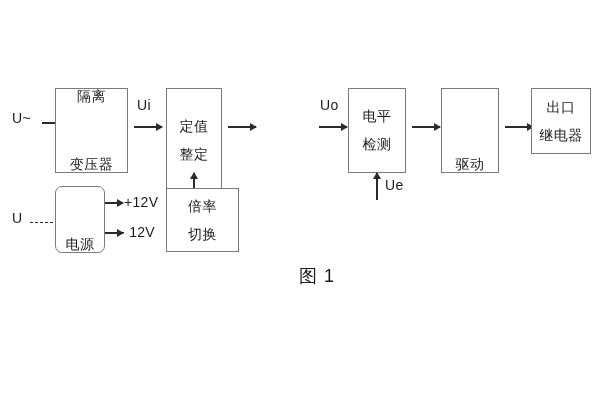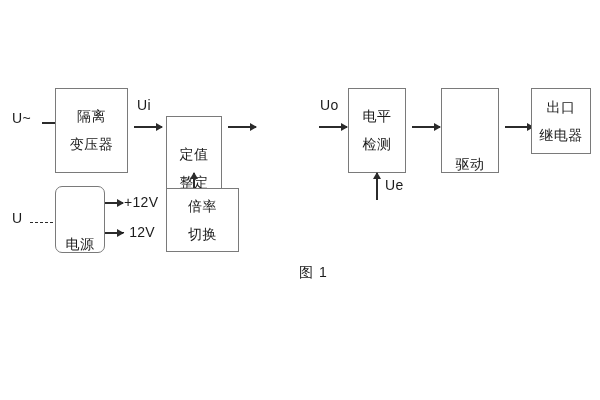--- a/index.html
+++ b/index.html
@@ -45,21 +45,21 @@
   .lbl {
     position: absolute;
     color: #1b1b1b;
     font-size: 14px;
     white-space: nowrap;
     letter-spacing: 0.3px;
   }
   .caption {
     position: absolute;
     color: #1b1b1b;
-    font-size: 14px;
+    font-size: 18px;
     white-space: nowrap;
     letter-spacing: 1px;
     text-align: center;
   }
   
   .harrow {
     position: absolute;
     height: 1.5px;
     background: #2b2b2b;
   }
@@ -104,29 +104,29 @@
   }
 </style>
 </head>
 <body>
 
 <div id="diagram">
 
   <div class="lbl" style="left:12px; top:110px;">U~</div>
   <div class="harrow" style="left:42px; top:122px; width:26px;"></div>
 
-  <div class="box" style="left:55px; top:88px; width:73px; height:85px;">
+  <div class="box" style="left:55px; top:88px; width:73px; height:85px;justify-content:space-between;">
     <span class="ln">隔离</span>
     <span class="ln">变压器</span>
   </div>
 
   <div class="lbl" style="left:137px; top:97px;">Ui</div>
   <div class="harrow" style="left:134px; top:126px; width:28px;"></div>
 
-  <div class="box" style="left:166px; top:88px; width:56px; height:105px;margin-top:28px;">
+  <div class="box" style="left:166px; top:88px; width:56px; height:105px;">
     <span class="ln">定值</span>
     <span class="ln">整定</span>
   </div>
 
   <div class="harrow" style="left:228px; top:126px; width:28px;"></div>
 
 
   <div class="lbl" style="left:320px; top:97px;">Uo</div>
   <div class="harrow" style="left:319px; top:126px; width:28px;"></div>
 

